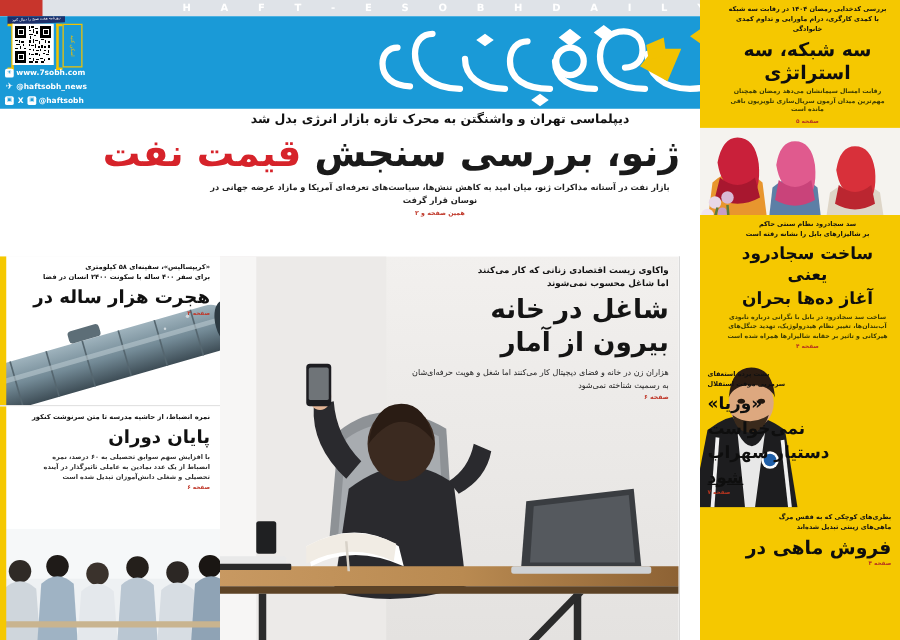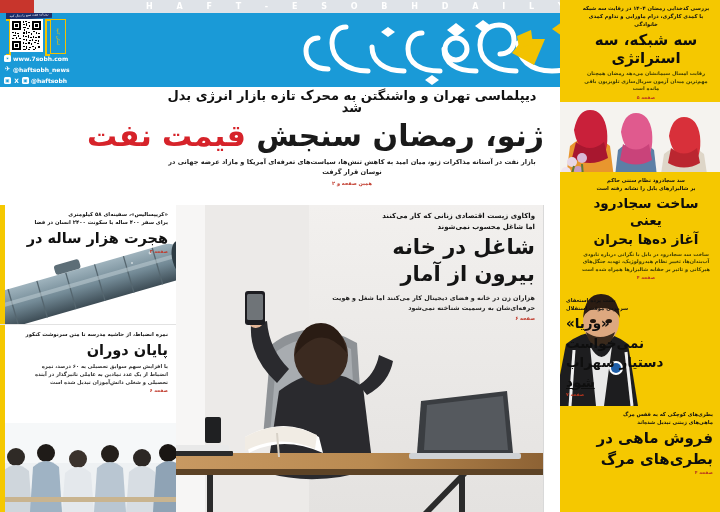--- a/index.html
+++ b/index.html
@@ -82,21 +82,21 @@
     font-size:4.5px;color:#1a9ad7;background:#ffffff;flex:0 0 auto;
   }
   .sico.tg{background:transparent;color:#ffffff;font-size:7px;}
   .sico.x{background:transparent;color:#ffffff;font-weight:700;font-size:6px;}
 
   
   .lead{
     position:absolute;right:176px;top:90px;width:384px;text-align:center;
   }
   .lead-kicker{
-    font-size:13px;font-weight:700;color:#111;line-height:12px;
+    font-size:10px;font-weight:700;color:#111;line-height:12px;
     letter-spacing:0px;
   }
   .lead-head{
     margin-top:5px;
     font-size:30px;font-weight:700;line-height:34px;color:#1a1a1a;
     white-space:nowrap;
   }
   .lead-head .red{color:#d6232a;}
   .lead-sub{
     margin-top:4px;font-size:6.6px;line-height:10px;color:#222;font-weight:600;
@@ -115,21 +115,21 @@
   .cf-text{
     position:absolute;right:0;top:6px;width:222px;
     text-align:right;padding-left:8px;box-sizing:border-box;
     padding-right:8px;
   }
   .cf-kicker{font-size:7px;line-height:11px;font-weight:700;color:#111;}
   .cf-head{
     margin-top:1px;font-size:21px;line-height:26px;font-weight:700;color:#141414;
     white-space:nowrap;
   }
-  .cf-body{margin-top:6px;font-size:6.4px;line-height:10.2px;color:#222;font-weight:700;}
+  .cf-body{margin-top:6px;font-size:6.4px;line-height:10.2px;color:#222;font-weight:400;}
   .cf-page{margin-top:2px;font-size:5px;color:#c0392b;font-weight:700;}
 
   
   .leftcol{
     position:absolute;left:0;top:205px;width:176px;height:307px;
     background:#f3f3f3;
   }
   .lcard{position:relative;width:176px;overflow:hidden;background:#fff;}
   .lcard .lc-inner{position:relative;width:176px;height:100%;}
   .lc-text{position:relative;z-index:3;padding:5px 8px 0 25px;text-align:right;}
@@ -296,21 +296,21 @@
       <div>شهری و اقتصادی ایران</div>
       <div>سه‌شنبه | ۵ اسفند ۱۴۰۴</div>
       <div>شماره ۴۲۸۱</div>
       <div>۸ صفحه</div>
       <div>قیمت ۱۰ هزار تومان</div>
     </div>
   </div>
 
   <div class="lead">
     <div class="lead-kicker">دیپلماسی تهران و واشنگتن به محرک تازه بازار انرژی بدل شد</div>
-    <div class="lead-head"><span>ژنو، رمضان سنجش</span> <span class="red">قیمت نفت</span></div>
+    <div class="lead-head"><span>ژنو، بررسی سنجش</span> <span class="red">قیمت نفت</span></div>
     <div class="lead-sub">بازار نفت در آستانه مذاکرات ژنو، میان امید به کاهش تنش‌ها، سیاست‌های تعرفه‌ای آمریکا و مازاد عرضه جهانی در نوسان قرار گرفت</div>
     <div class="lead-page">همین صفحه و ۲</div>
   </div>
 
   <div class="center-feature">
 
     <div class="cf-photo">
       <svg width="384" height="307" viewBox="0 0 384 307" preserveAspectRatio="none">
         <defs>
           <linearGradient id="wall" x1="0" y1="0" x2="0" y2="1">
@@ -536,20 +536,19 @@
         <div class="rc-head sm" style="text-align:left;text-decoration:underline;">شود</div>
         <div class="rc-page" style="text-align:left;">صفحه ۷</div>
       </div>
     </div>
 
     <div class="rcard" style="height:106px;">
       <div class="rc-text" style="text-align:right;">
         <div class="rc-kicker" style="text-align:right;">بطری‌های کوچکی که به قفس مرگ</div>
         <div class="rc-kicker" style="text-align:right;">ماهی‌های زینتی تبدیل شده‌اند</div>
         <div class="rc-head" style="text-align:right;">فروش ماهی در</div>
-        <div class="rc-head" style="text-align:right;">بطری‌های مرگ</div>
         <div class="rc-page" style="text-align:right;">صفحه ۴</div>
       </div>
     </div>
 
   </div>
 
 </div>
 
 </body></html>

